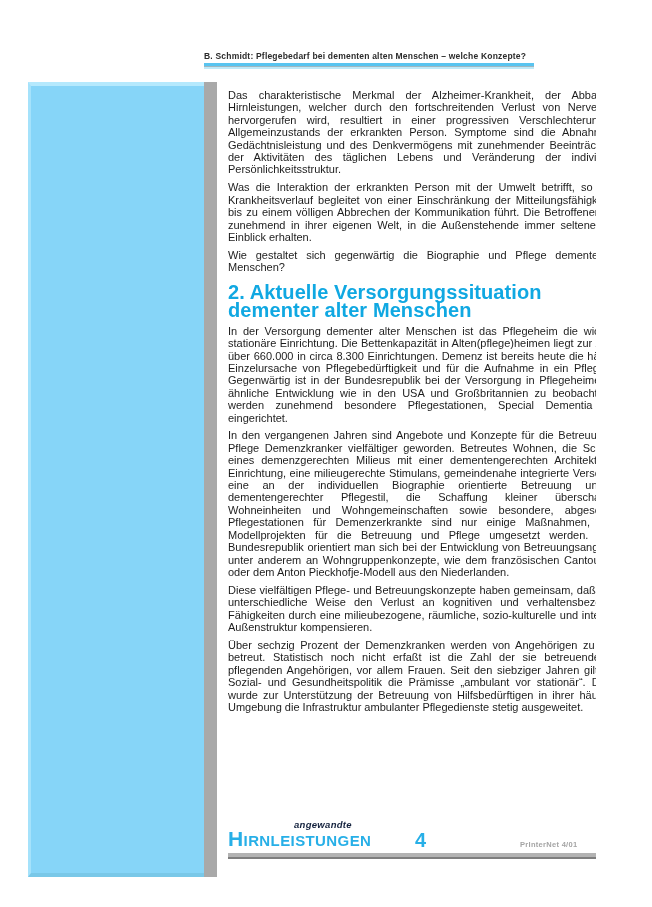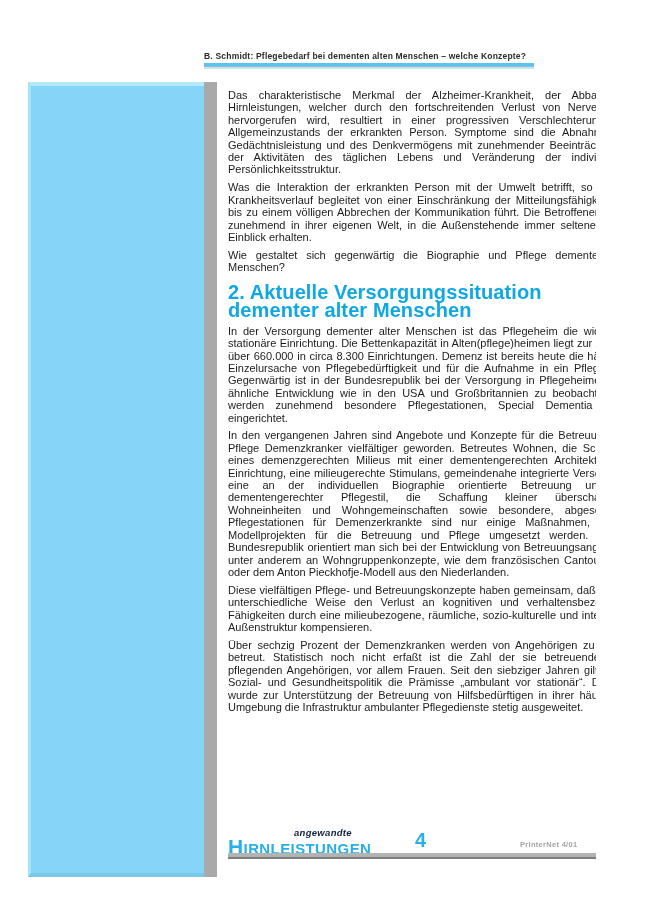--- a/index.html
+++ b/index.html
@@ -71,21 +71,21 @@
     letter-spacing:0.1px;
   }
   
   .footer-logo{
     position:absolute;
     left:228px;top:820px;
     line-height:1;
   }
   .logo-sub{
     display:block;
-    margin:8px 0 -2px 66px;
+    margin:0 0 -2px 66px;
     font-size:9.5px;
     font-weight:bold;
     font-style:italic;
     color:#13213d;
     letter-spacing:0.3px;
   }
   .logo-main{
     display:block;
     font-size:21px;
     font-weight:bold;

